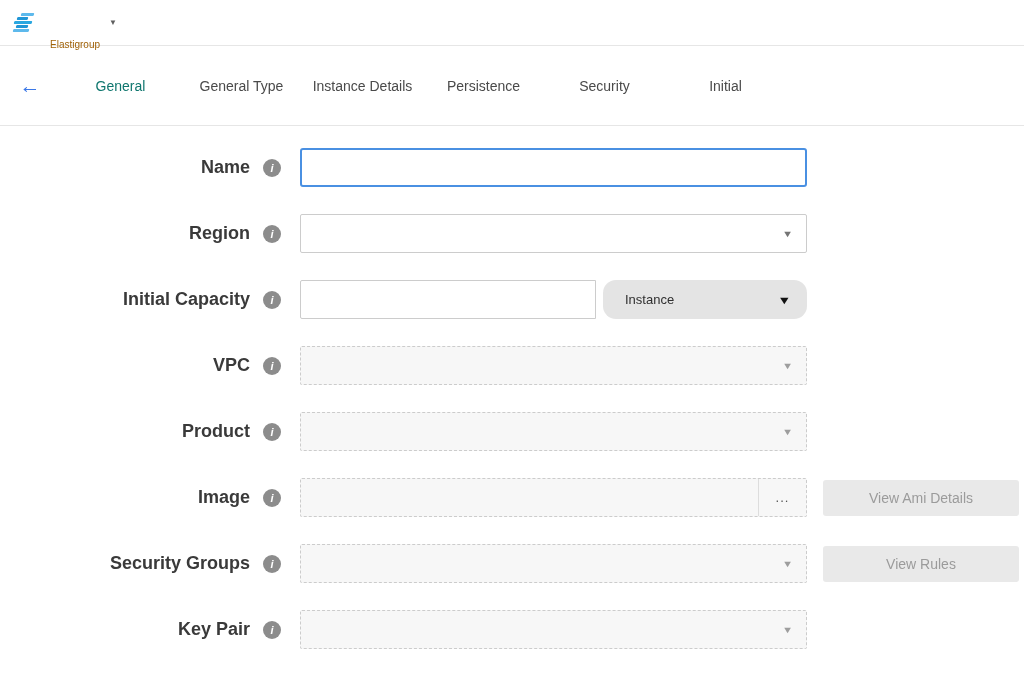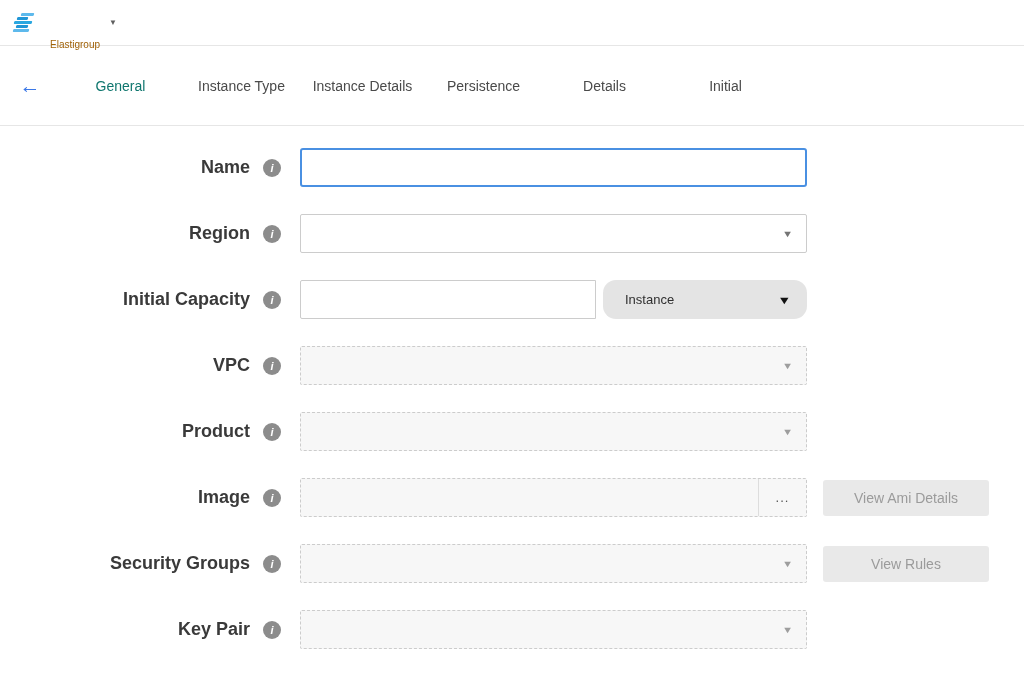--- a/index.html
+++ b/index.html
@@ -60,21 +60,21 @@
     transform:translateY(-50%) scaleX(1.3); font-size:11px; color:#111; }
 
   .img-group { width:507px; height:39px; border:1px dashed #ccc;
     border-radius:2px; background:#f7f7f7; display:flex; align-items:stretch;
     position:relative; }
   .img-value { flex:1; }
   .img-browse { width:48px; border-left:1px solid #ddd; display:flex;
     align-items:center; justify-content:center; font-size:13px; color:#555;
     letter-spacing:1px; cursor:pointer; }
 
-  .side-btn { width:166px; height:36px; margin-left:16px; background:#e9e9e9;
+  .side-btn { width:196px; height:36px; margin-left:16px; background:#e9e9e9;
     border:none; border-radius:3px; color:#9b9b9b; font-size:14px;
     font-family:"Liberation Sans", sans-serif; cursor:pointer; }
 </style>
 </head>
 <body>
 
 <div class="app-header">
   <div class="logo">
     <i></i>
       <i></i>
@@ -84,24 +84,24 @@
   </div>
   <span class="app-title">Elastigroup</span>
   <span class="header-caret">▼</span>
 </div>
 
 <div class="tabbar">
   <div class="back-btn">
     <span>←</span>
   </div>
   <div class="tab active">General</div>
-  <div class="tab">Instance Type</div>
+  <div class="tab">General Type</div>
   <div class="tab">Instance Details</div>
   <div class="tab">Persistence</div>
-  <div class="tab">Details</div>
+  <div class="tab">Security</div>
   <div class="tab">Initial</div>
 </div>
 
 <div class="form">
 
   <div class="row">
     <div class="lbl">Name</div>
     <div class="info">i</div>
     <div class="ctrl">
       <input class="input-focused" type="text" value="" style="">

